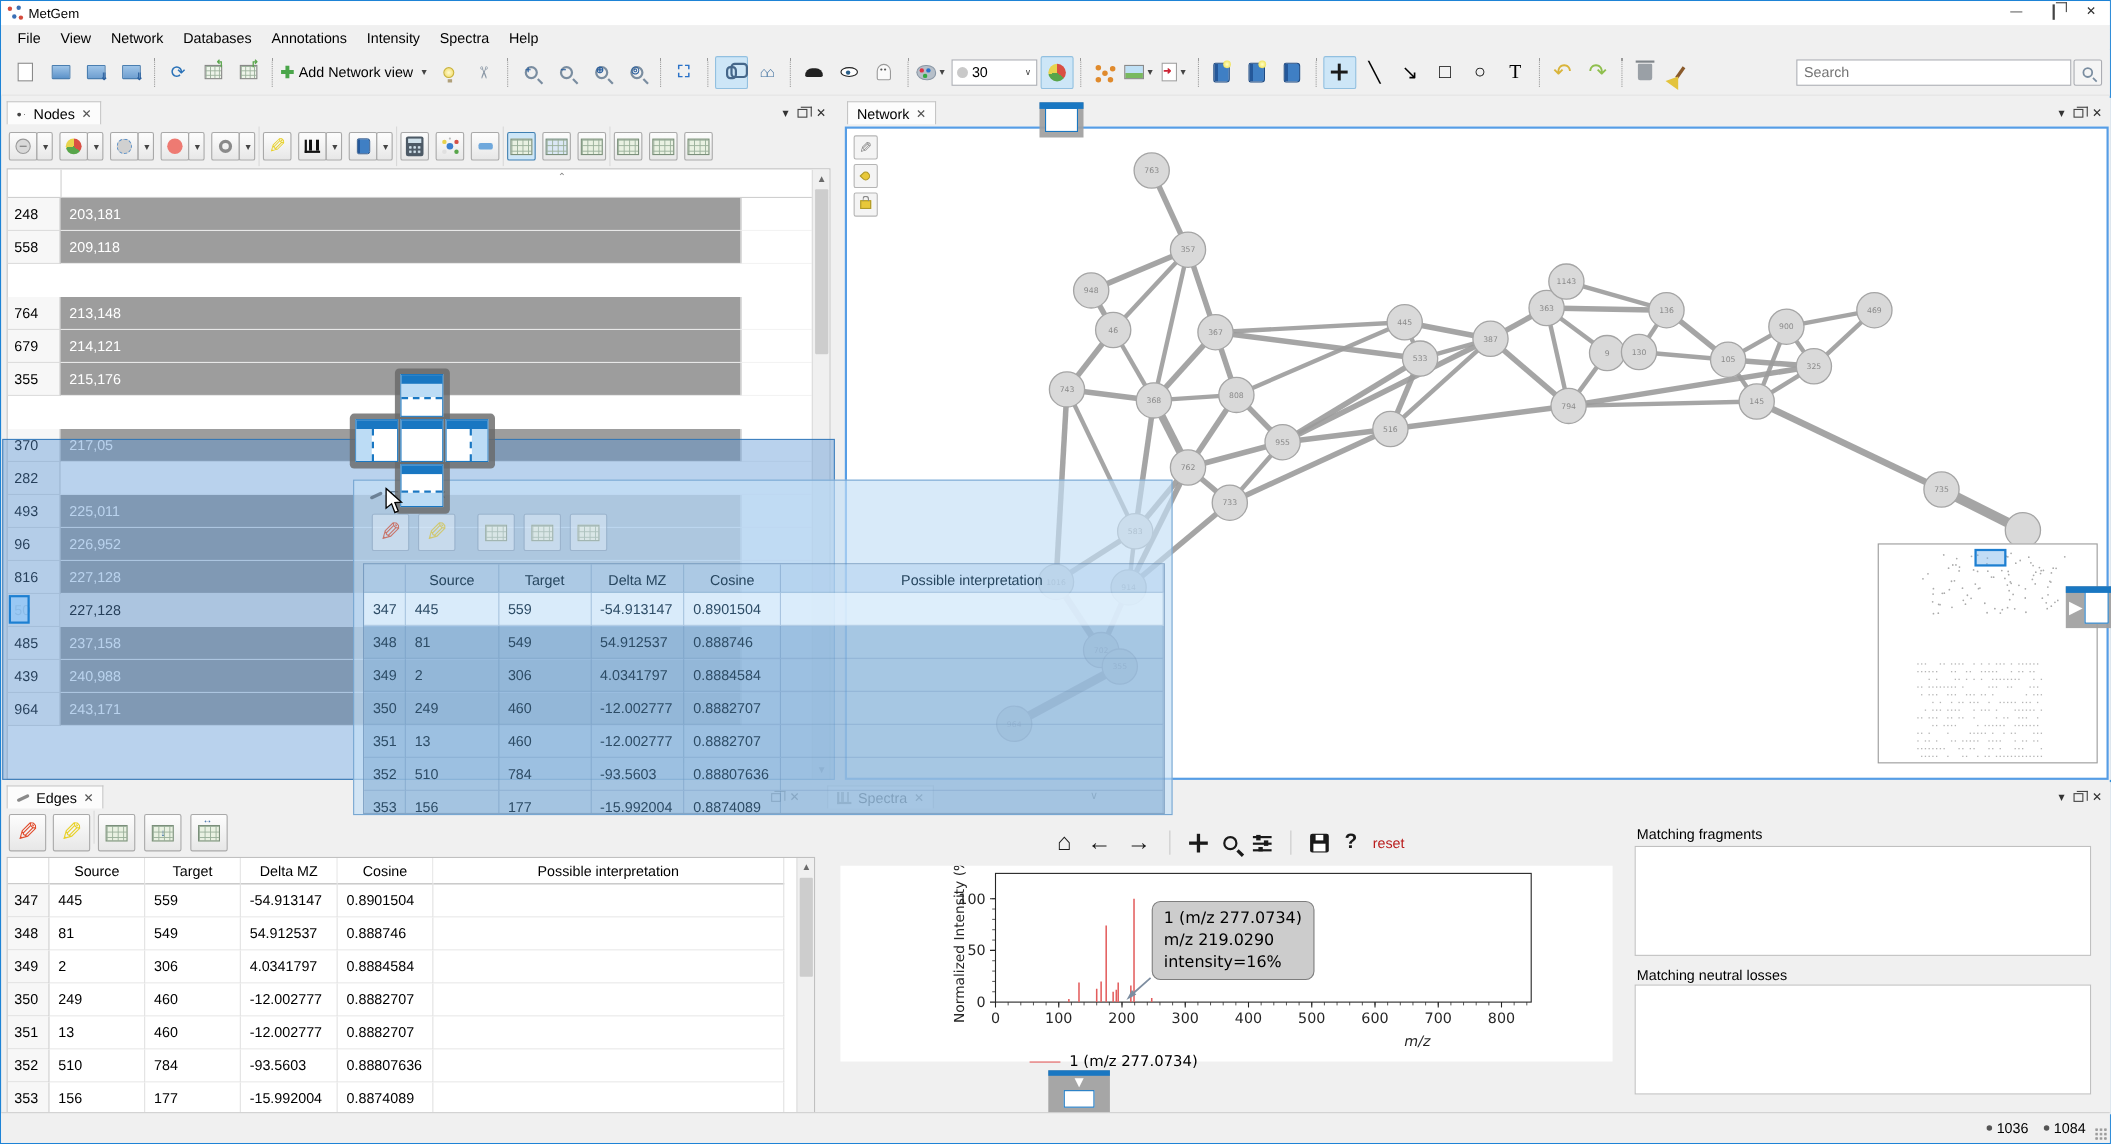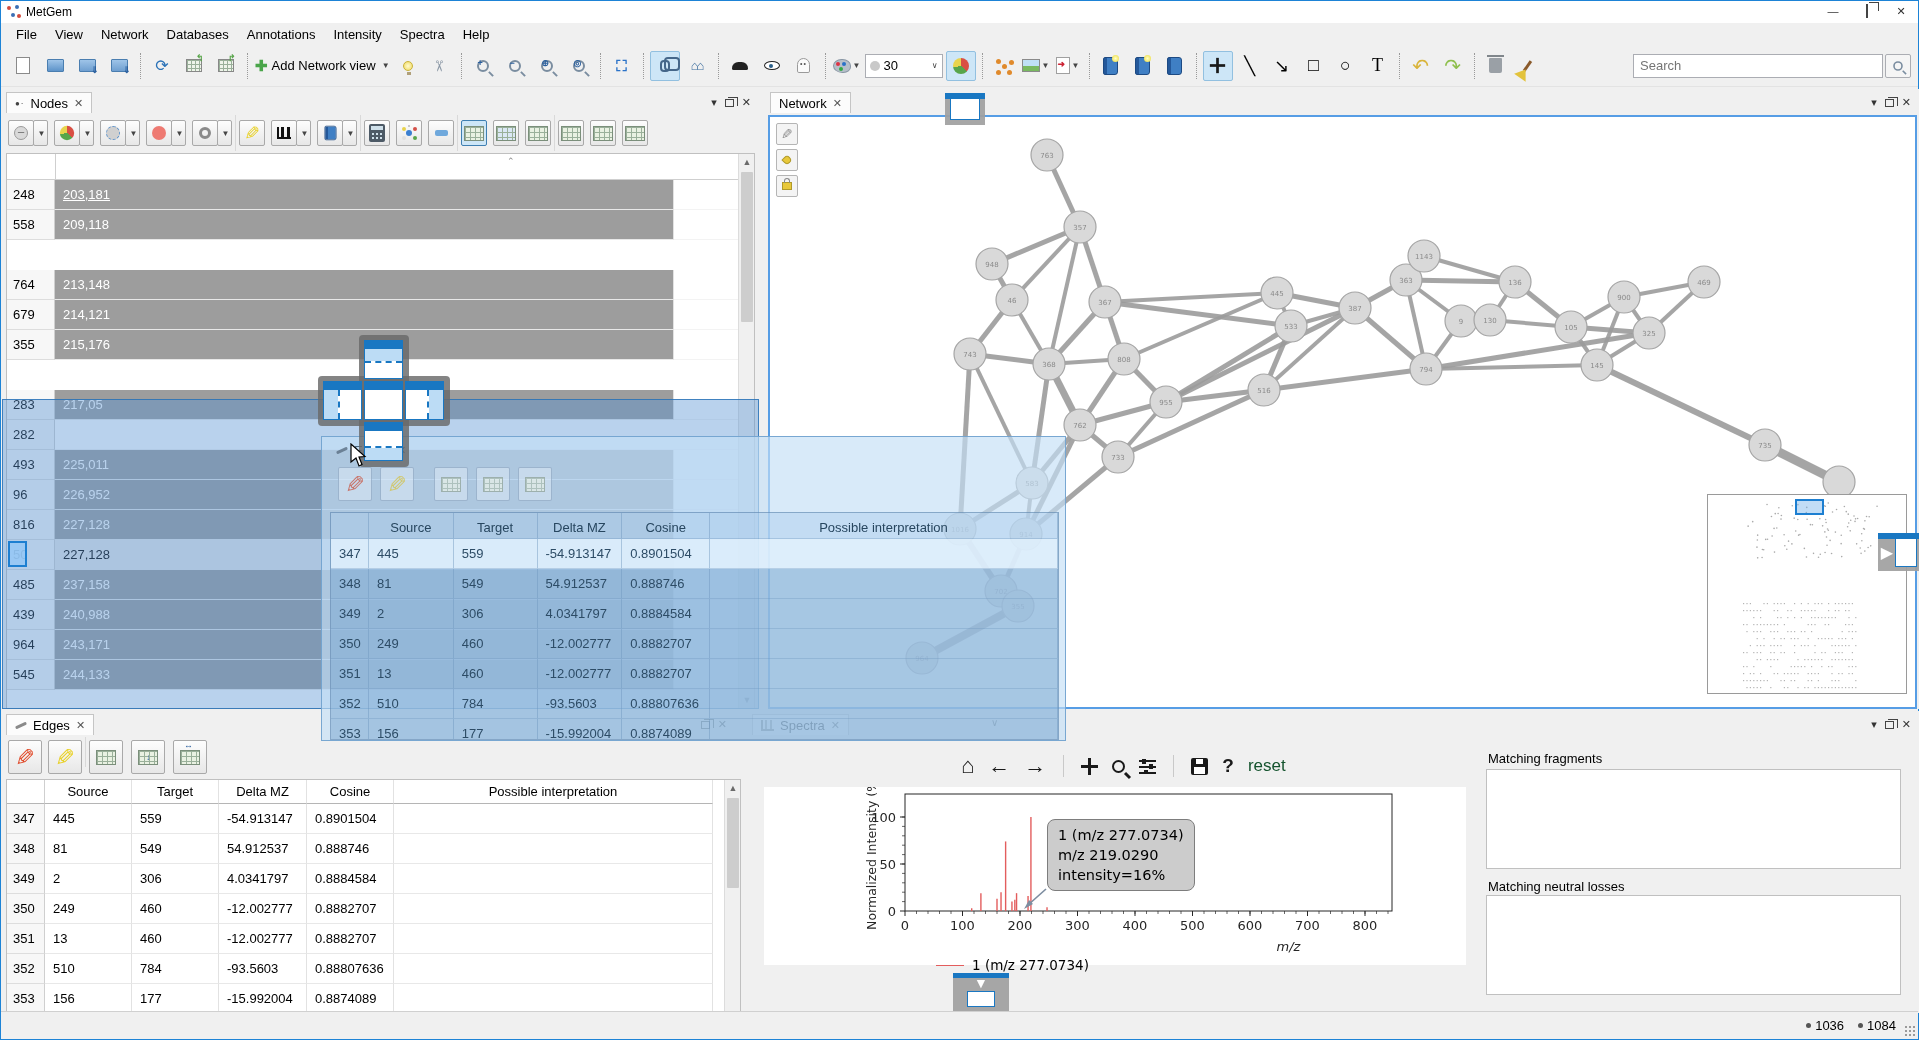--- a/index.html
+++ b/index.html
@@ -66,21 +66,21 @@
   .crossback{position:absolute;background:rgba(105,105,105,.82);border-radius:4px;z-index:70}
   .dicon{position:absolute;width:39px;height:39px;background:#fff;border:1px solid #1977c2;z-index:71}
   .dicon .bar{position:absolute;left:0;right:0;top:0;height:8px;background:#1977c2}
   .dicon .half{position:absolute;background:#bcdcf5}
   .dicon .dash{position:absolute;border-left:2px dashed #1977c2}
   .dicon .dashh{position:absolute;border-top:2px dashed #1977c2}
   .edgepad{position:absolute;background:rgba(160,160,160,.92);z-index:45;display:flex;align-items:center;justify-content:center}
   
   .mplbar{position:absolute;display:flex;align-items:center;gap:14px;color:#1a1a1a}
   .mpl-g{font-size:22px;font-weight:bold;line-height:22px}
-  .reset-btn{font-size:17px;color:#14532d}
+  .reset-btn{font-size:13px;color:#b91c1c}
   .plotcard{position:absolute;background:#fff}
   .tooltip{position:absolute;background:rgba(201,201,201,.95);border:1px solid #7d7d7d;border-radius:8px;padding:5px 10px;font-family:"DejaVu Sans",sans-serif;font-size:14.5px;line-height:20px;z-index:20}
   .legend{position:absolute;display:flex;align-items:center;gap:8px;font-family:"DejaVu Sans",sans-serif;font-size:13.5px}
   .match-label{position:absolute;font-size:13px}
   .match-box{position:absolute;background:#fff;border:1px solid #c0c0c0}
   
   .statusbar{position:absolute;left:0;right:0;bottom:0;height:28px;background:#f0f0f0;border-top:1px solid #d0d0d0;display:flex;align-items:center;justify-content:flex-end;gap:14px;padding-right:22px;font-size:13px}
   .grip{position:absolute;right:2px;bottom:2px;width:12px;height:12px;
     background:radial-gradient(circle at 2px 2px,#9a9a9a 1px,transparent 1.5px) 0 0/4px 4px}
   
@@ -437,21 +437,21 @@
         </span>
     </div>
     <div class="qtable" style="left:4px;top:64px;width:749px;height:556px" id="nodesTable">
       <div style="position:absolute;left:0;top:0;right:0;height:26px;border-bottom:1px solid #cfcfcf">
         <span style="position:absolute;left:48px;top:0;bottom:0;border-left:1px solid #cfcfcf"></span>
         <span style="position:absolute;left:500px;top:2px;color:#888;font-size:9px">⌃</span>
       </div>
       <div id="nodesRows" style="position:absolute;left:0;top:26px;right:16px;bottom:0">
           <div class="trow" style="top: 0px;">
             <div class="rowhdr" style="width: 48px;">248</div>
-            <div class="cell sel" style="width: 619px; text-decoration: underline;">203,181</div>
+            <div class="cell sel" style="width: 619px;">203,181</div>
             <div style="flex: 1 1 0%; border-bottom: 1px solid rgb(243, 243, 243);"></div>
           </div>
           <div class="trow" style="top: 30px;">
             <div class="rowhdr" style="width: 48px;">558</div>
             <div class="cell sel" style="width: 619px;">209,118</div>
             <div style="flex: 1 1 0%; border-bottom: 1px solid rgb(243, 243, 243);"></div>
           </div>
           <div class="trow" style="top: 90px;">
             <div class="rowhdr" style="width: 48px;">764</div>
             <div class="cell sel" style="width: 619px;">213,148</div>
@@ -461,21 +461,21 @@
             <div class="rowhdr" style="width: 48px;">679</div>
             <div class="cell sel" style="width: 619px;">214,121</div>
             <div style="flex: 1 1 0%; border-bottom: 1px solid rgb(243, 243, 243);"></div>
           </div>
           <div class="trow" style="top: 150px;">
             <div class="rowhdr" style="width: 48px;">355</div>
             <div class="cell sel" style="width: 619px;">215,176</div>
             <div style="flex: 1 1 0%; border-bottom: 1px solid rgb(243, 243, 243);"></div>
           </div>
           <div class="trow" style="top: 210px;">
-            <div class="rowhdr" style="width: 48px;">283</div>
+            <div class="rowhdr" style="width: 48px;">370</div>
             <div class="cell sel" style="width: 619px;">217,05</div>
             <div style="flex: 1 1 0%; border-bottom: 1px solid rgb(243, 243, 243);"></div>
           </div>
           <div class="trow" style="top: 240px;">
             <div class="rowhdr" style="width: 48px;">282</div>
             <div style="flex: 1 1 0%; border-bottom: 1px solid rgb(243, 243, 243);"></div>
           </div>
           <div class="trow" style="top: 270px;">
             <div class="rowhdr" style="width: 48px;">493</div>
             <div class="cell sel" style="width: 619px;">225,011</div>
@@ -502,25 +502,20 @@
             <div style="flex: 1 1 0%; border-bottom: 1px solid rgb(243, 243, 243);"></div>
           </div>
           <div class="trow" style="top: 420px;">
             <div class="rowhdr" style="width: 48px;">439</div>
             <div class="cell sel" style="width: 619px;">240,988</div>
             <div style="flex: 1 1 0%; border-bottom: 1px solid rgb(243, 243, 243);"></div>
           </div>
           <div class="trow" style="top: 450px;">
             <div class="rowhdr" style="width: 48px;">964</div>
             <div class="cell sel" style="width: 619px;">243,171</div>
-            <div style="flex: 1 1 0%; border-bottom: 1px solid rgb(243, 243, 243);"></div>
-          </div>
-          <div class="trow" style="top: 480px;">
-            <div class="rowhdr" style="width: 48px;">545</div>
-            <div class="cell sel" style="width: 619px;">244,133</div>
             <div style="flex: 1 1 0%; border-bottom: 1px solid rgb(243, 243, 243);"></div>
           </div>
         </div>
       <div class="vsb" style="right:0;top:0;bottom:0">
         <span class="ar" style="top:0">▲</span>
         <div class="thumb" style="top:18px;height:150px"></div>
         <span class="ar" style="bottom:0">▼</span>
       </div>
     </div>
   </div>

